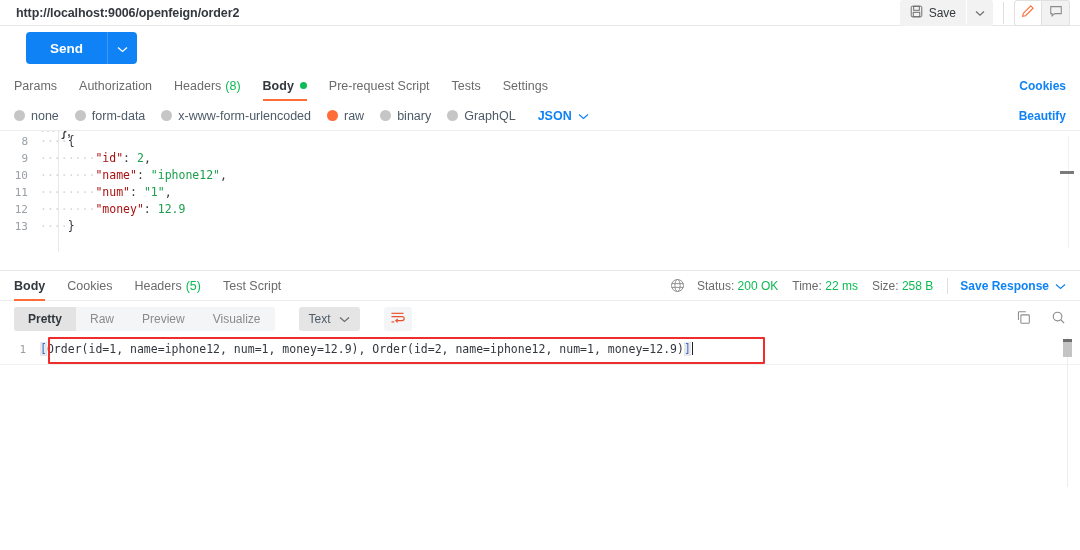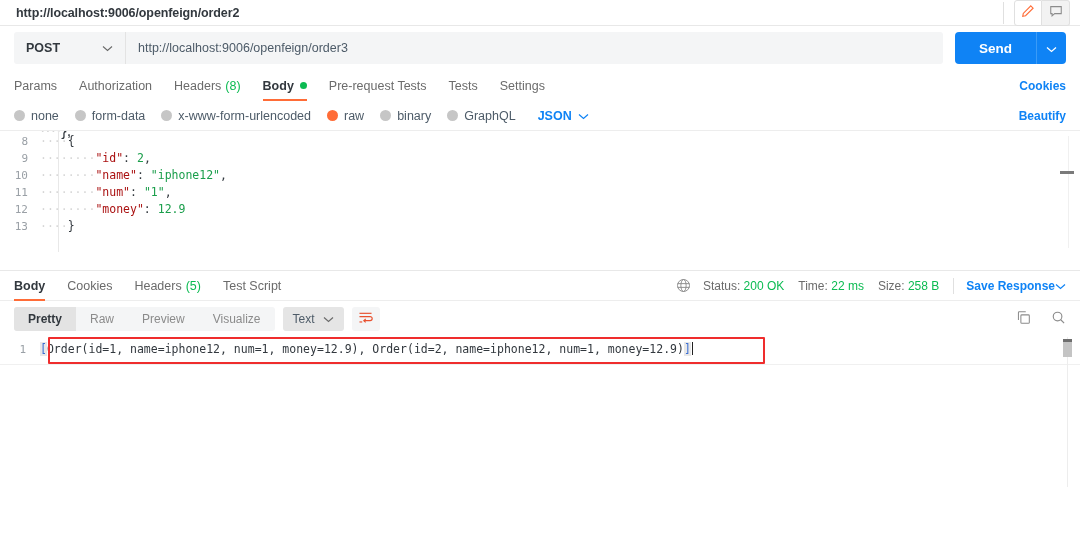--- a/index.html
+++ b/index.html
@@ -160,25 +160,25 @@
   .resp-head {
     height: 30px; display:flex; align-items:center; padding: 0 14px;
     border-bottom: 1px solid #ededed;
   }
   .status-group {
     margin-left:auto; display:flex; align-items:center; gap: 0; font-size:12px;
   }
   .stat { color:#6b6b6b; margin-right: 14px; white-space:nowrap; }
   .stat b { color:#0cbb52; font-weight: normal; }
   .sdiv { width:1px; height:16px; background:#e0e0e0; margin-right: 12px; }
-  .save-resp { color:#0f83f5; font-weight:bold; cursor:pointer; display:flex; gap:0; align-items:center; }
+  .save-resp { color:#0f83f5; font-weight:bold; cursor:pointer; display:flex; gap:6px; align-items:center; }
 
   
   .fmtbar {
-    height: 36px; display:flex; align-items:center; padding: 0 14px; gap: 0;
+    height: 36px; display:flex; align-items:center; padding: 0 14px; gap: 16px;
   }
   .seg {
     display:flex; background:#f4f5f6; border-radius:3px; height:24px; overflow:hidden;
   }
   .seg-item {
     padding: 0 14px; height:24px; display:flex; align-items:center;
     font-size:12px; color:#8b8b8b; cursor:pointer;
   }
   .seg-item.active { background:#e3e3e3; color:#32383e; font-weight:bold; }
   .txt-sel {
@@ -224,20 +224,39 @@
 </style>
 </head>
 <body>
 
 <div class="app">
 
   <div class="topbar">
     <span class="tab-title">http://localhost:9006/openfeign/order2</span>
 
     <div class="topbar-right">
+      <div class="save-group">
+        <button class="btn-save">
+          <span>
+            <svg width="13" height="13" viewBox="0 0 16 16" fill="none" stroke="#6b6b6b" stroke-width="1.2">
+              <rect x="1.5" y="1.5" width="13" height="13" rx="1.2"></rect>
+              <rect x="4.5" y="1.5" width="7" height="5"></rect>
+              <rect x="4" y="9" width="8" height="5.5"></rect>
+            </svg>
+          </span>
+          <span>Save</span>
+        </button>
+        <button class="btn-save-caret">
+          <span>
+            <svg width="10" height="7" viewBox="0 0 10 7">
+                <path d="M1 1.5 L5 5.2 L9 1.5" stroke="#6b6b6b" stroke-width="1.1" fill="none"></path>
+              </svg>
+          </span>
+        </button>
+      </div>
 
       <div class="divider-v"></div>
 
       <button class="icon-btn boxed">
         <span>
           <svg width="14" height="14" viewBox="0 0 16 16" fill="none" stroke="#ff6c37" stroke-width="1.3">
             <path d="M11.2 2.2 L13.8 4.8 L5.2 13.4 L2 14 L2.6 10.8 Z"></path>
           </svg>
         </span>
       </button>
@@ -245,31 +264,20 @@
         <span>
           <svg width="14" height="14" viewBox="0 0 16 16" fill="none" stroke="#8b8b8b" stroke-width="1.2">
             <path d="M2 3 H14 V11 H6.5 L3.5 13.5 V11 H2 Z"></path>
           </svg>
         </span>
       </button>
     </div>
   </div>
 
   <div class="urlrow">
-    <div class="url-input-wrap">
-      <div class="method-sel">
-        <span>POST</span>
-        <span>
-          <svg width="11" height="7" viewBox="0 0 11 7">
-              <path d="M1 1.5 L5.5 5.4 L10 1.5" stroke="#6b6b6b" stroke-width="1.1" fill="none"></path>
-            </svg>
-        </span>
-      </div>
-      <div class="url-text">http://localhost:9006/openfeign/order3</div>
-    </div>
 
     <div class="send-wrap">
       <button class="btn-send">Send</button>
       <button class="btn-send-caret">
         <span>
           <svg width="11" height="7" viewBox="0 0 11 7">
               <path d="M1 1.5 L5.5 5.4 L10 1.5" stroke="#ffffff" stroke-width="1.3" fill="none"></path>
             </svg>
         </span>
       </button>
@@ -285,21 +293,21 @@
     </div>
     <div class="rtab">
       <span>Headers</span>
       <span class="green-count">(8)</span>
     </div>
     <div class="rtab active">
       <span>Body</span>
       <span class="green-dot"></span>
     </div>
     <div class="rtab">
-      <span>Pre-request Tests</span>
+      <span>Pre-request Script</span>
     </div>
     <div class="rtab">
       <span>Tests</span>
     </div>
     <div class="rtab">
       <span>Settings</span>
     </div>
     <span class="cookies-link">Cookies</span>
   </div>
 

